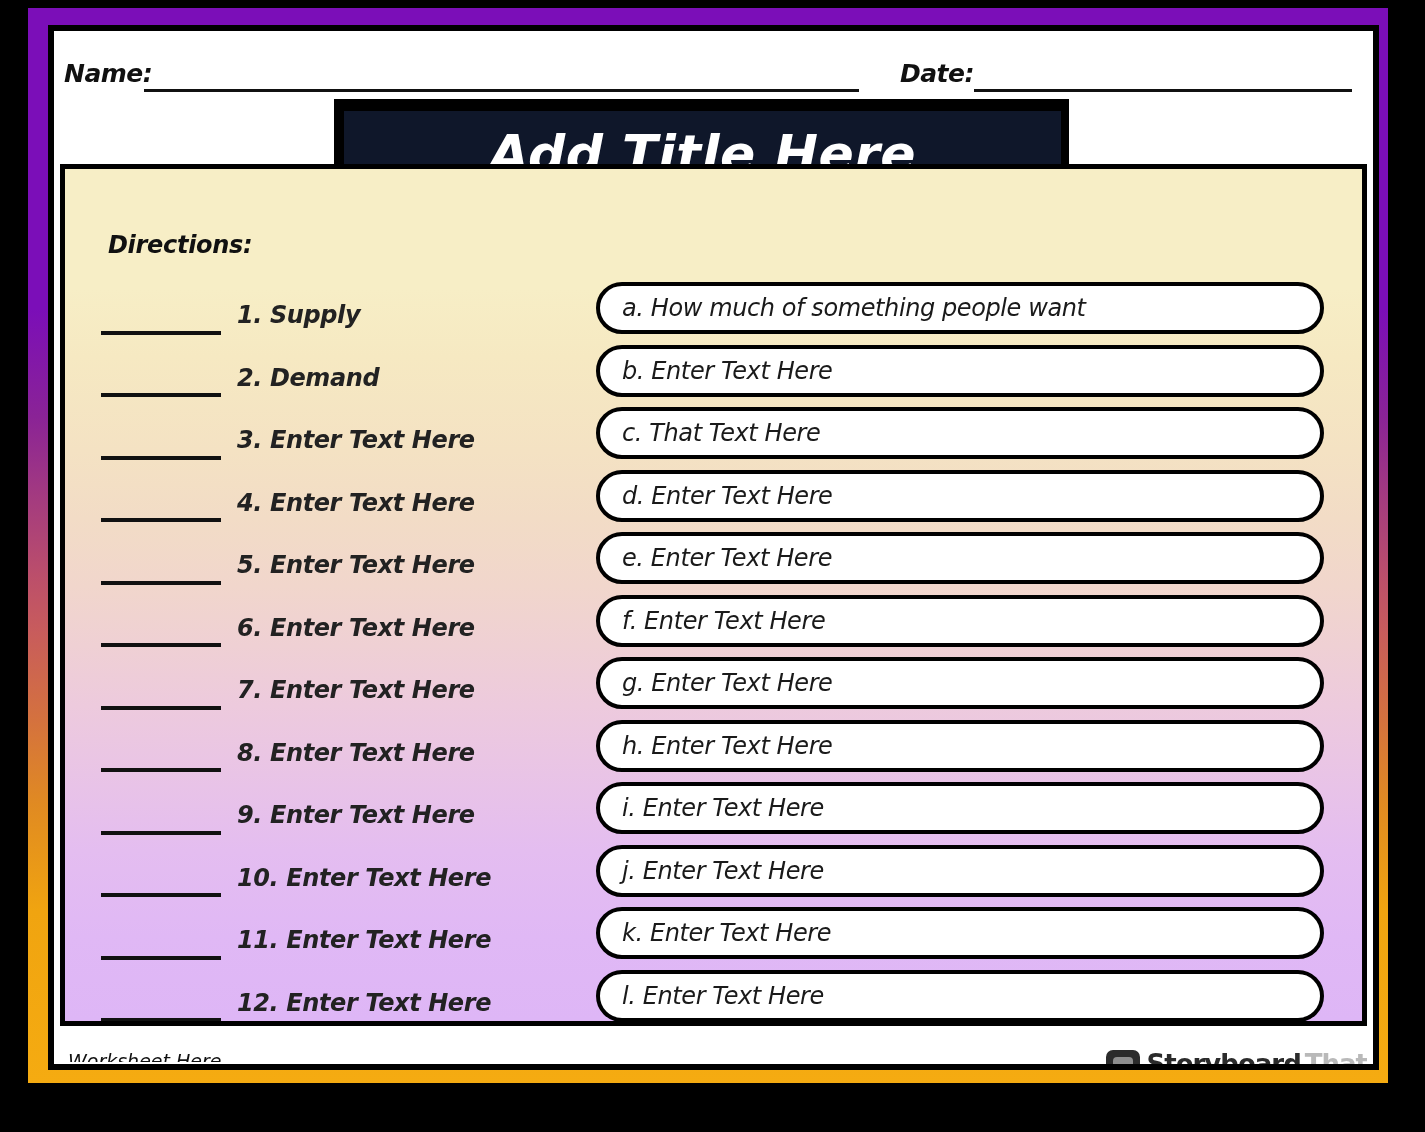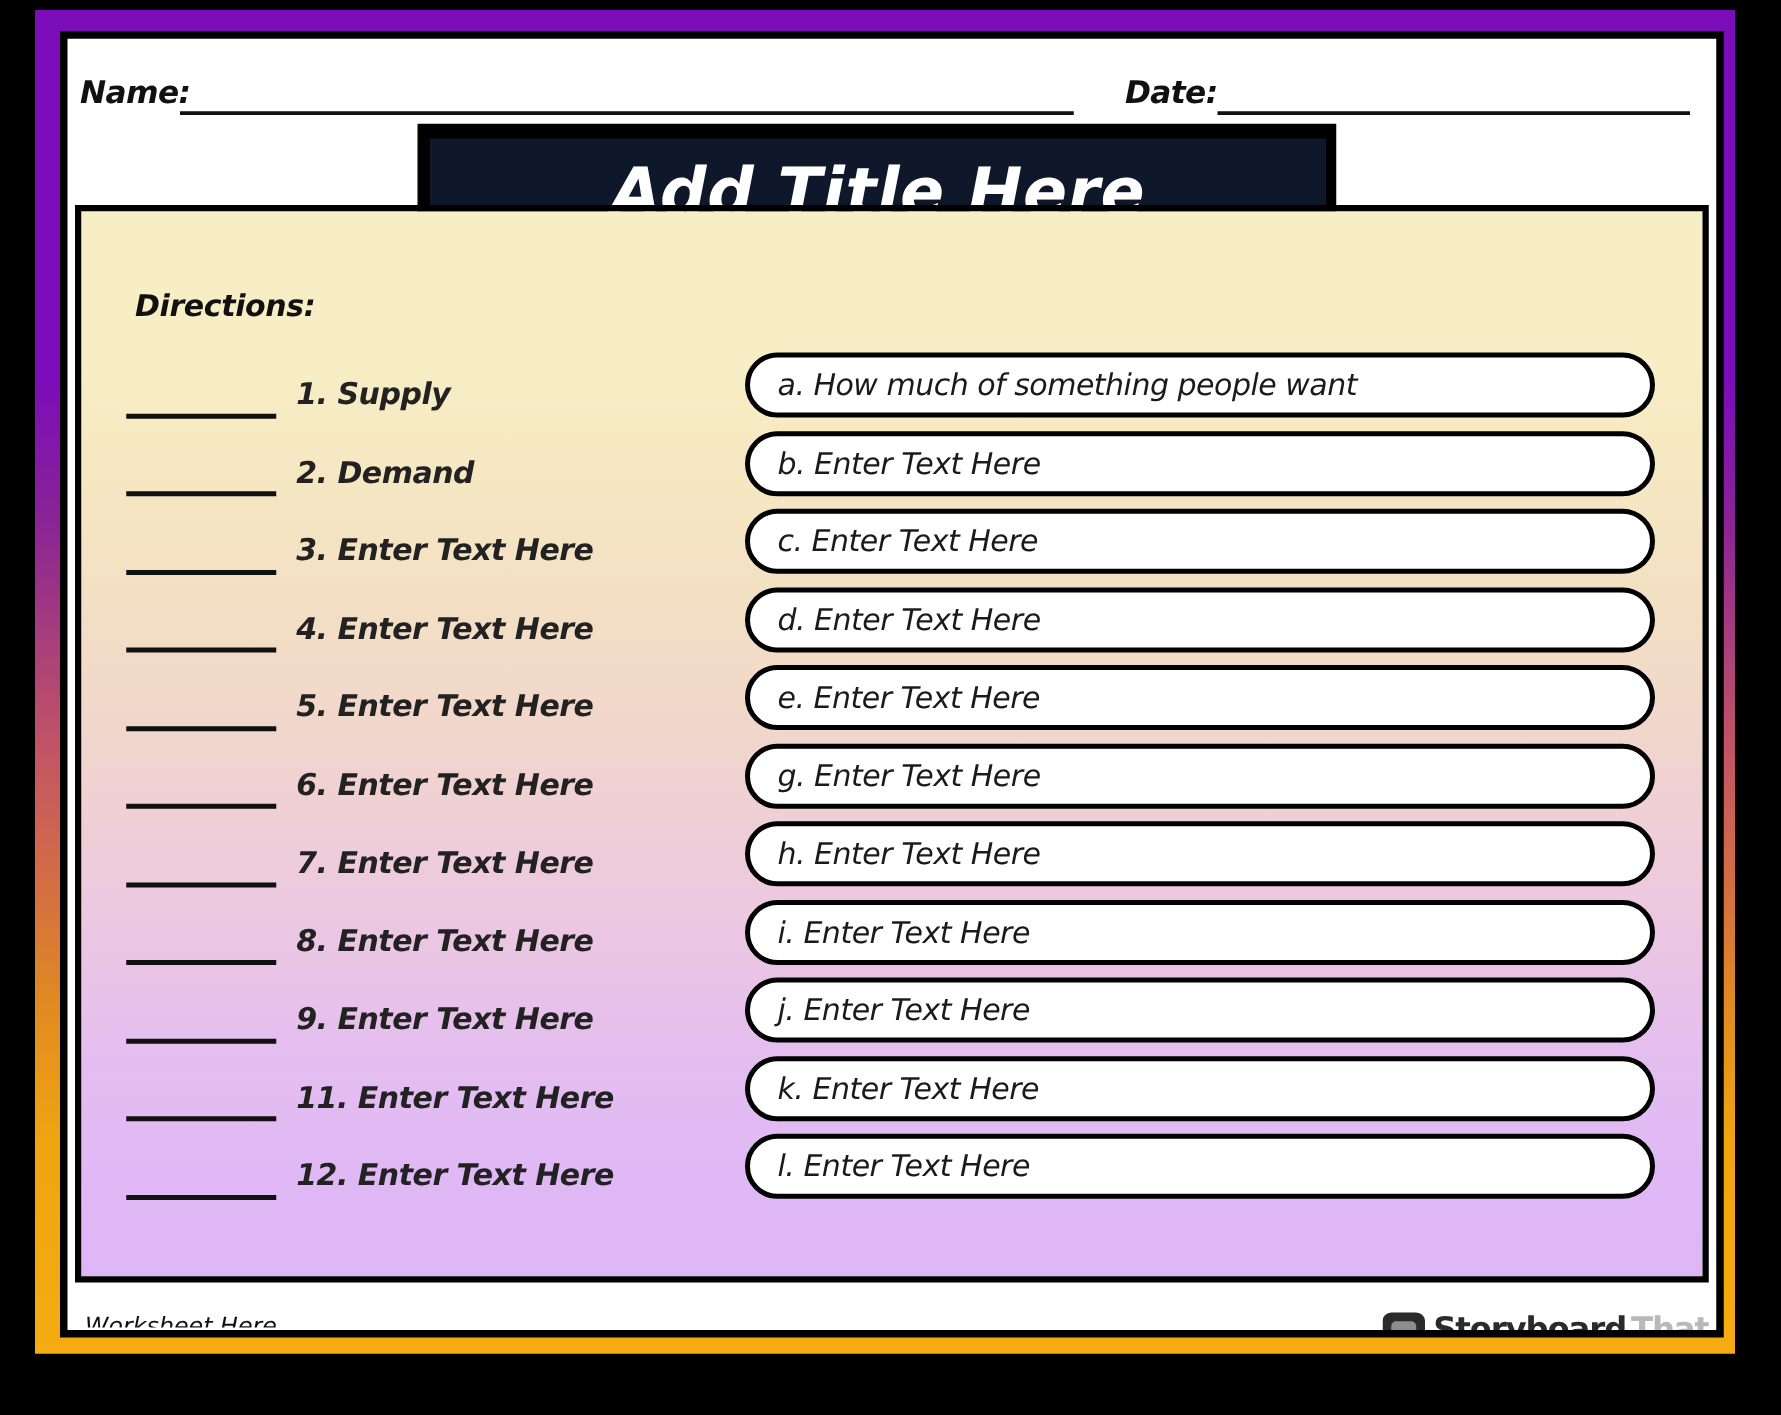--- a/index.html
+++ b/index.html
@@ -361,20 +361,24 @@
           <div class="num-row">
             <div class="num-blank"></div>
             <div class="num-text">8. Enter Text Here</div>
           </div>
           <div class="num-row">
             <div class="num-blank"></div>
             <div class="num-text">9. Enter Text Here</div>
           </div>
           <div class="num-row">
             <div class="num-blank"></div>
+            <div class="num-text">10. Enter Text Here</div>
+          </div>
+          <div class="num-row">
+            <div class="num-blank"></div>
             <div class="num-text">11. Enter Text Here</div>
           </div>
           <div class="num-row">
             <div class="num-blank"></div>
             <div class="num-text">12. Enter Text Here</div>
           </div>
         </div>
 
         <div id="answer-list">
           <div class="ans-slot">
@@ -382,31 +386,36 @@
               <span class="ans-text">a. How much of something people want</span>
             </div>
           </div>
           <div class="ans-slot">
             <div class="ans-box">
               <span class="ans-text">b. Enter Text Here</span>
             </div>
           </div>
           <div class="ans-slot">
             <div class="ans-box">
-              <span class="ans-text">c. Enter Text Here</span>
+              <span class="ans-text">c. That Text Here</span>
             </div>
           </div>
           <div class="ans-slot">
             <div class="ans-box">
               <span class="ans-text">d. Enter Text Here</span>
             </div>
           </div>
           <div class="ans-slot">
             <div class="ans-box">
               <span class="ans-text">e. Enter Text Here</span>
+            </div>
+          </div>
+          <div class="ans-slot">
+            <div class="ans-box">
+              <span class="ans-text">f. Enter Text Here</span>
             </div>
           </div>
           <div class="ans-slot">
             <div class="ans-box">
               <span class="ans-text">g. Enter Text Here</span>
             </div>
           </div>
           <div class="ans-slot">
             <div class="ans-box">
               <span class="ans-text">h. Enter Text Here</span>

